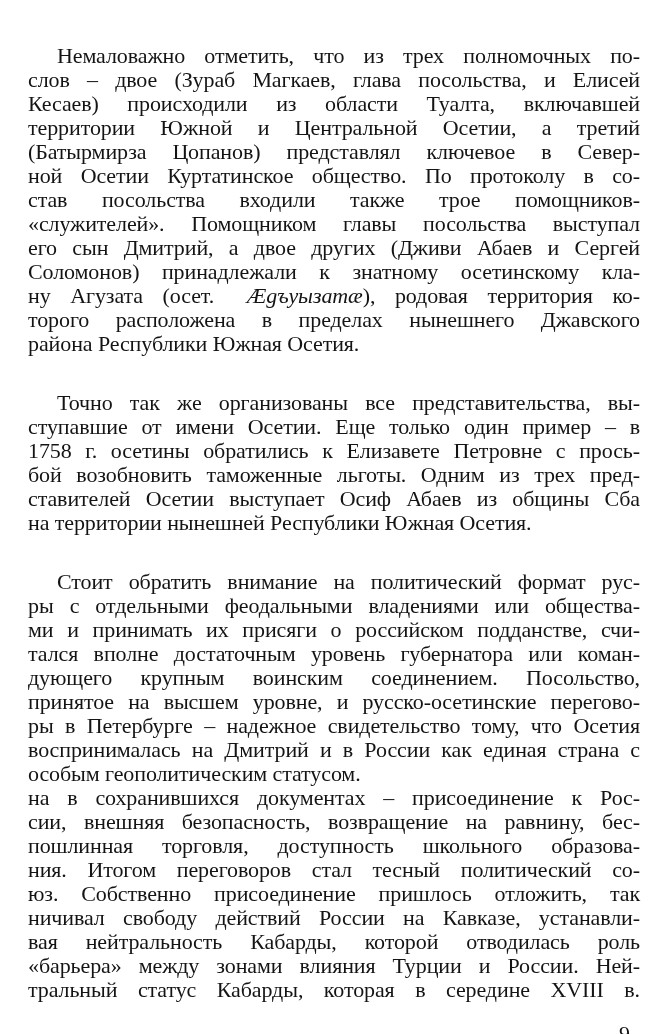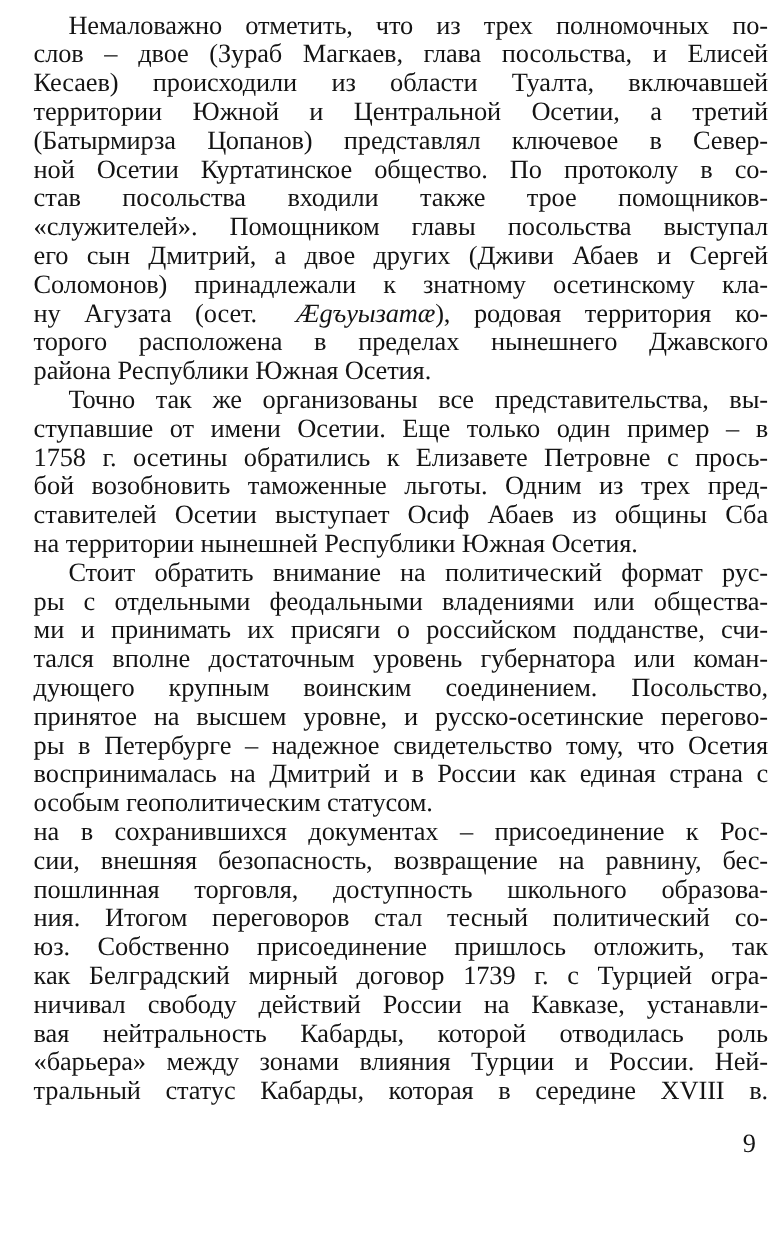--- a/index.html
+++ b/index.html
@@ -29,20 +29,21 @@
   .line {
     font-size: 22px;
     line-height: 24px;
     text-align: justify;
     text-align-last: justify;
     white-space: normal;
     letter-spacing: -0.1px;
   }
   .line.first {
     text-indent: 29px;
+    margin-top: 35px;
   }
   .line.last {
     text-align: center;
     text-align-last: left;
   }
   .italic {
     font-style: italic;
     margin-left: 13px;
   }
   .folio {
@@ -92,21 +93,20 @@
         <div class="line">ры в Петербурге – надежное свидетельство тому, что Осетия</div>
         <div class="line">воспринималась на Дмитрий и в России как единая страна с</div>
         <div class="line last">особым геополитическим статусом.</div>
       </div>
       <div class="paragraph">
         <div class="line">на в сохранившихся документах – присоединение к Рос-</div>
         <div class="line">сии, внешняя безопасность, возвращение на равнину, бес-</div>
         <div class="line">пошлинная торговля, доступность школьного образова-</div>
         <div class="line">ния. Итогом переговоров стал тесный политический со-</div>
         <div class="line">юз. Собственно присоединение пришлось отложить, так</div>
-        <div class="line">как Белградский мирный договор 1739 г. с Турцией огра-</div>
         <div class="line">ничивал свободу действий России на Кавказе, устанавли-</div>
         <div class="line">вая нейтральность Кабарды, которой отводилась роль</div>
         <div class="line">«барьера» между зонами влияния Турции и России. Ней-</div>
         <div class="line">тральный статус Кабарды, которая в середине XVIII в.</div>
       </div>
       <div class="folio">9</div>
   </div>
 </div>
 
 </body></html>

